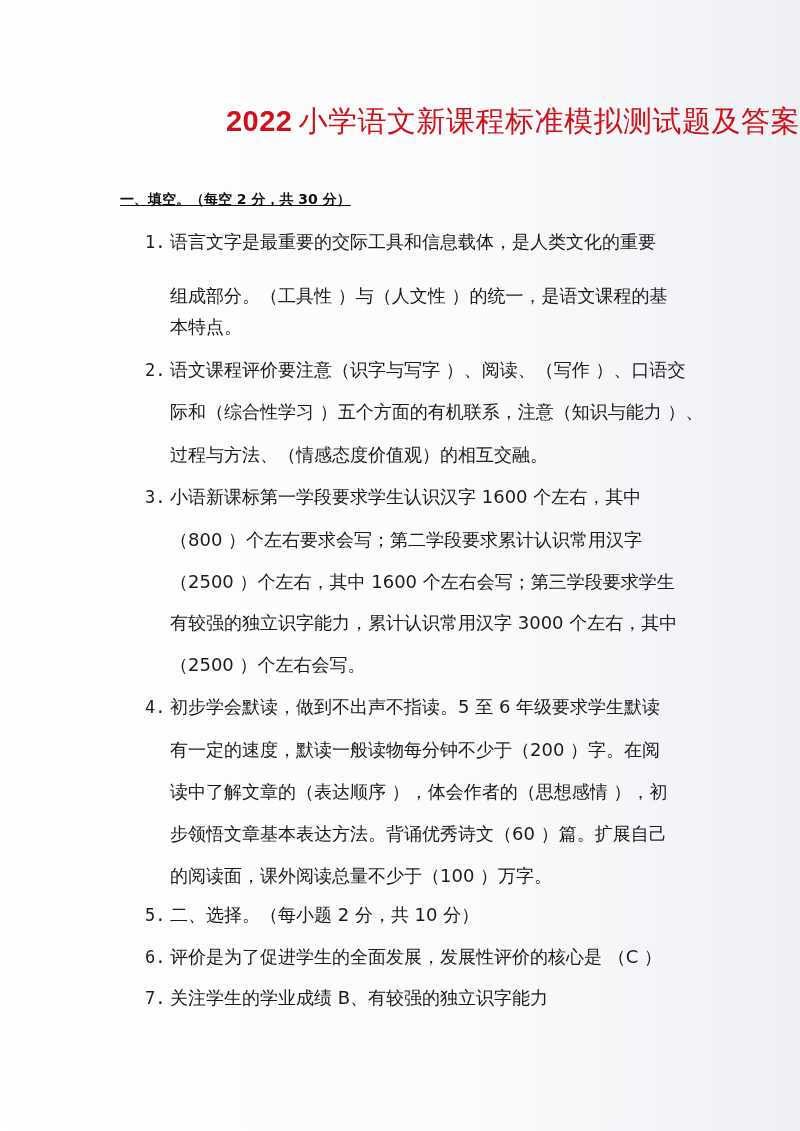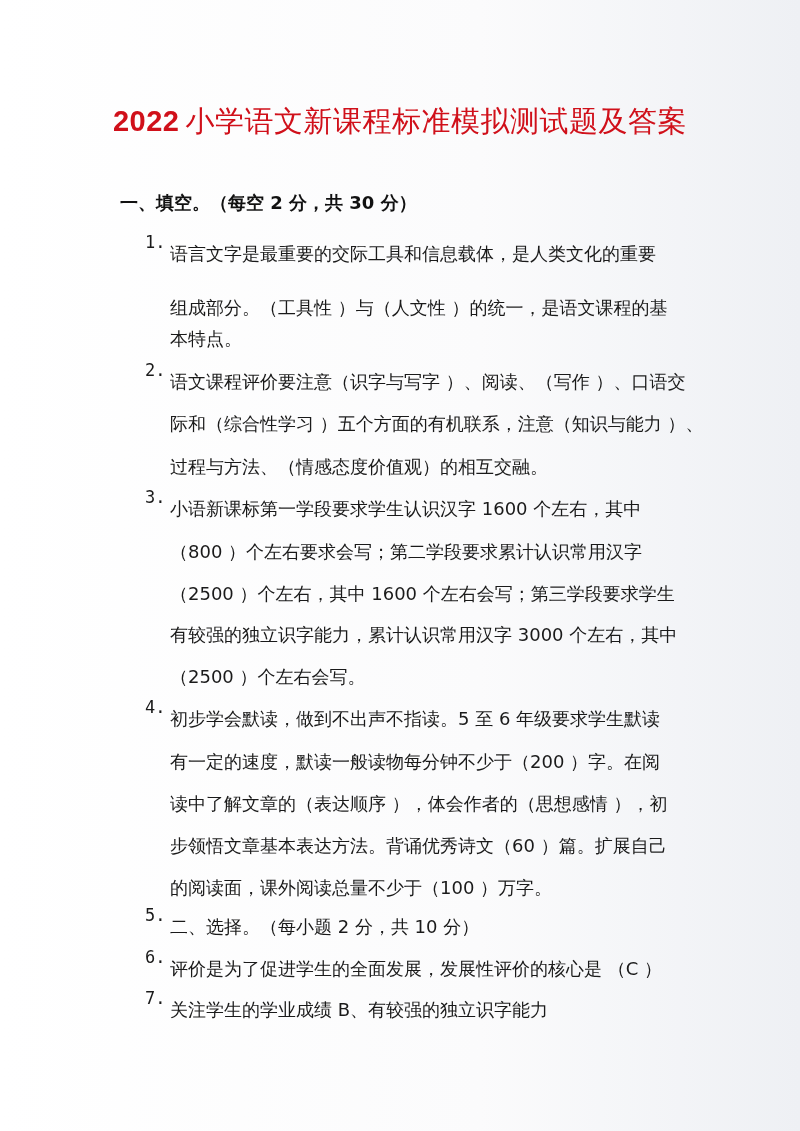--- a/index.html
+++ b/index.html
@@ -5,34 +5,34 @@
   html, body { margin:0; padding:0; }
   body {
     width:800px; height:1131px; overflow:hidden;
     background: linear-gradient(90deg, #ffffff 0%, #fbfbfc 60%, #eef0f4 100%);
     font-family: "DejaVu Sans", "Liberation Sans", sans-serif;
     color:#1a1a1a;
     position:relative;
   }
   .title {
     position:absolute; left:0; right:0; top:102px;
-    text-align:center; font-size:29px; font-weight:bold; color:#d0101a;
+    text-align:right; font-size:29px; font-weight:bold; color:#d0101a;
     letter-spacing:0.5px;
   }
   .title .year { font-family:"Liberation Sans", sans-serif; font-weight:bold; margin-right:6px; }
   .title .rest { font-weight:normal; }
   .section {
     position:absolute; left:120px; top:191px;
-    font-size:18px; font-weight:bold; color:#111;
+    font-size:14px; font-weight:bold; color:#111;text-decoration:underline;
   }
   .line {
     position:absolute; font-size:18px; line-height:24px; white-space:nowrap; color:#1a1a1a;
   }
   .num { position:absolute; left:145px; font-family:"DejaVu Sans Mono", monospace; font-size:17px; }
-  .txt { left:170px;margin-top:12px; }
+  .txt { left:170px; }
   .bold { font-weight:normal; }
 </style>
 </head>
 <body>
 
 <div>
   <div class="title">
     <span class="year">2022</span><span class="rest">小学语文新课程标准模拟测试题及答案</span>
   </div>
 

